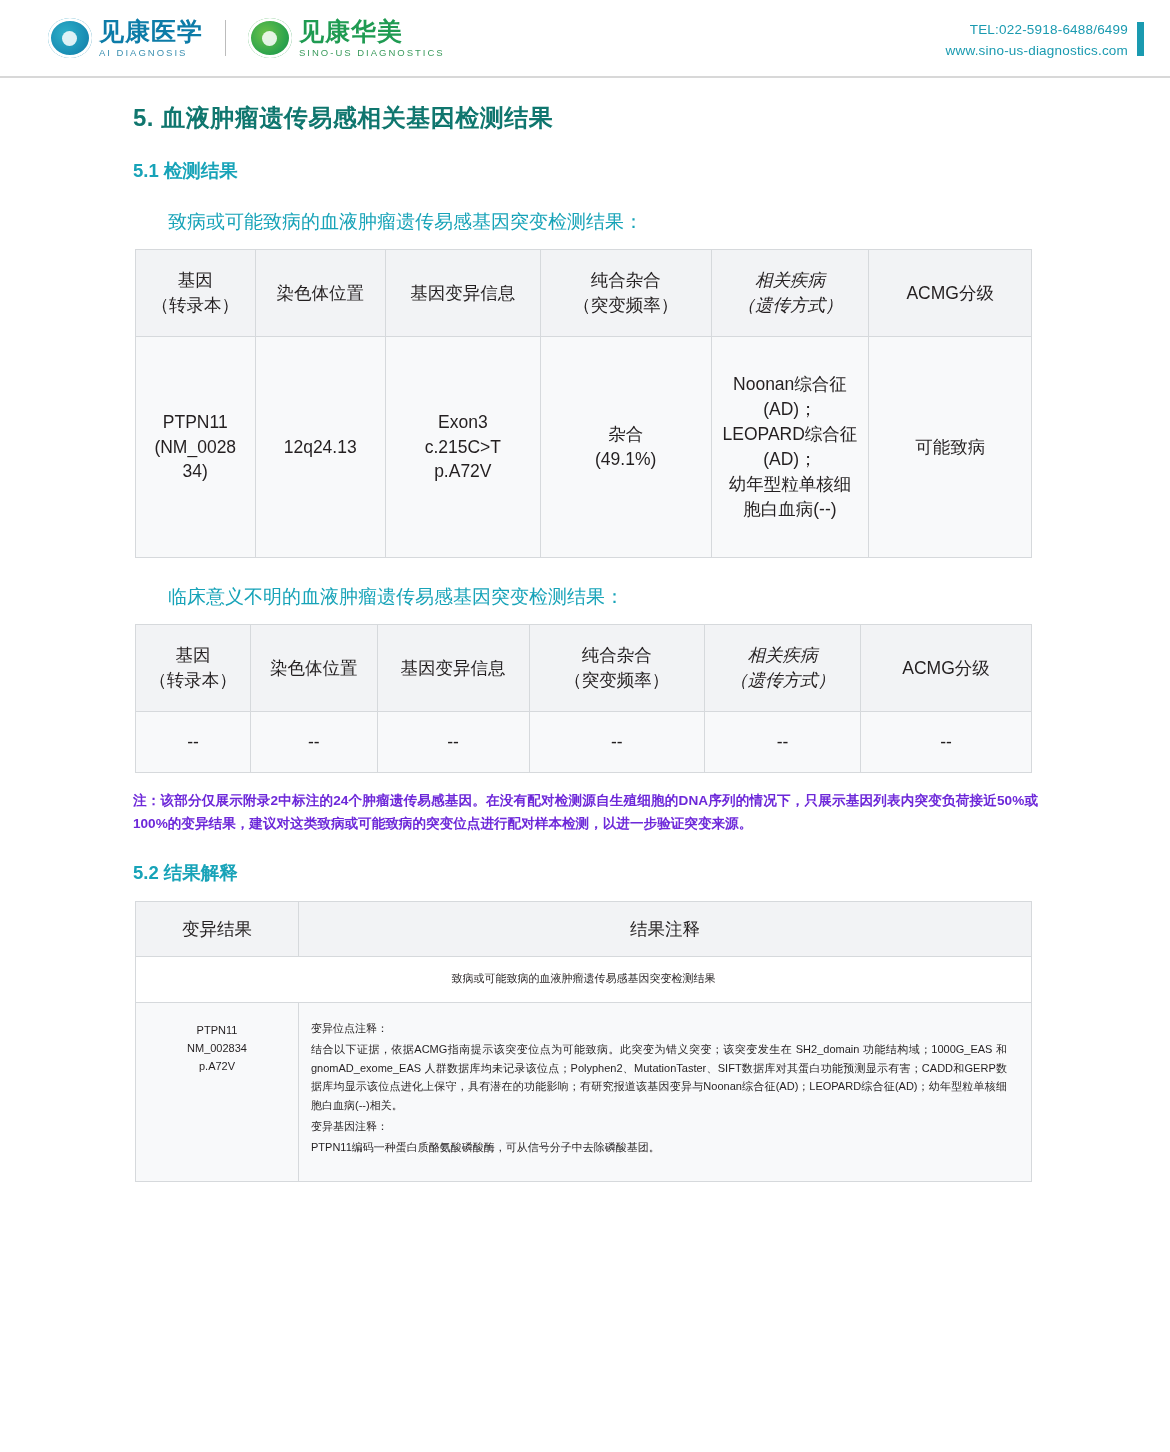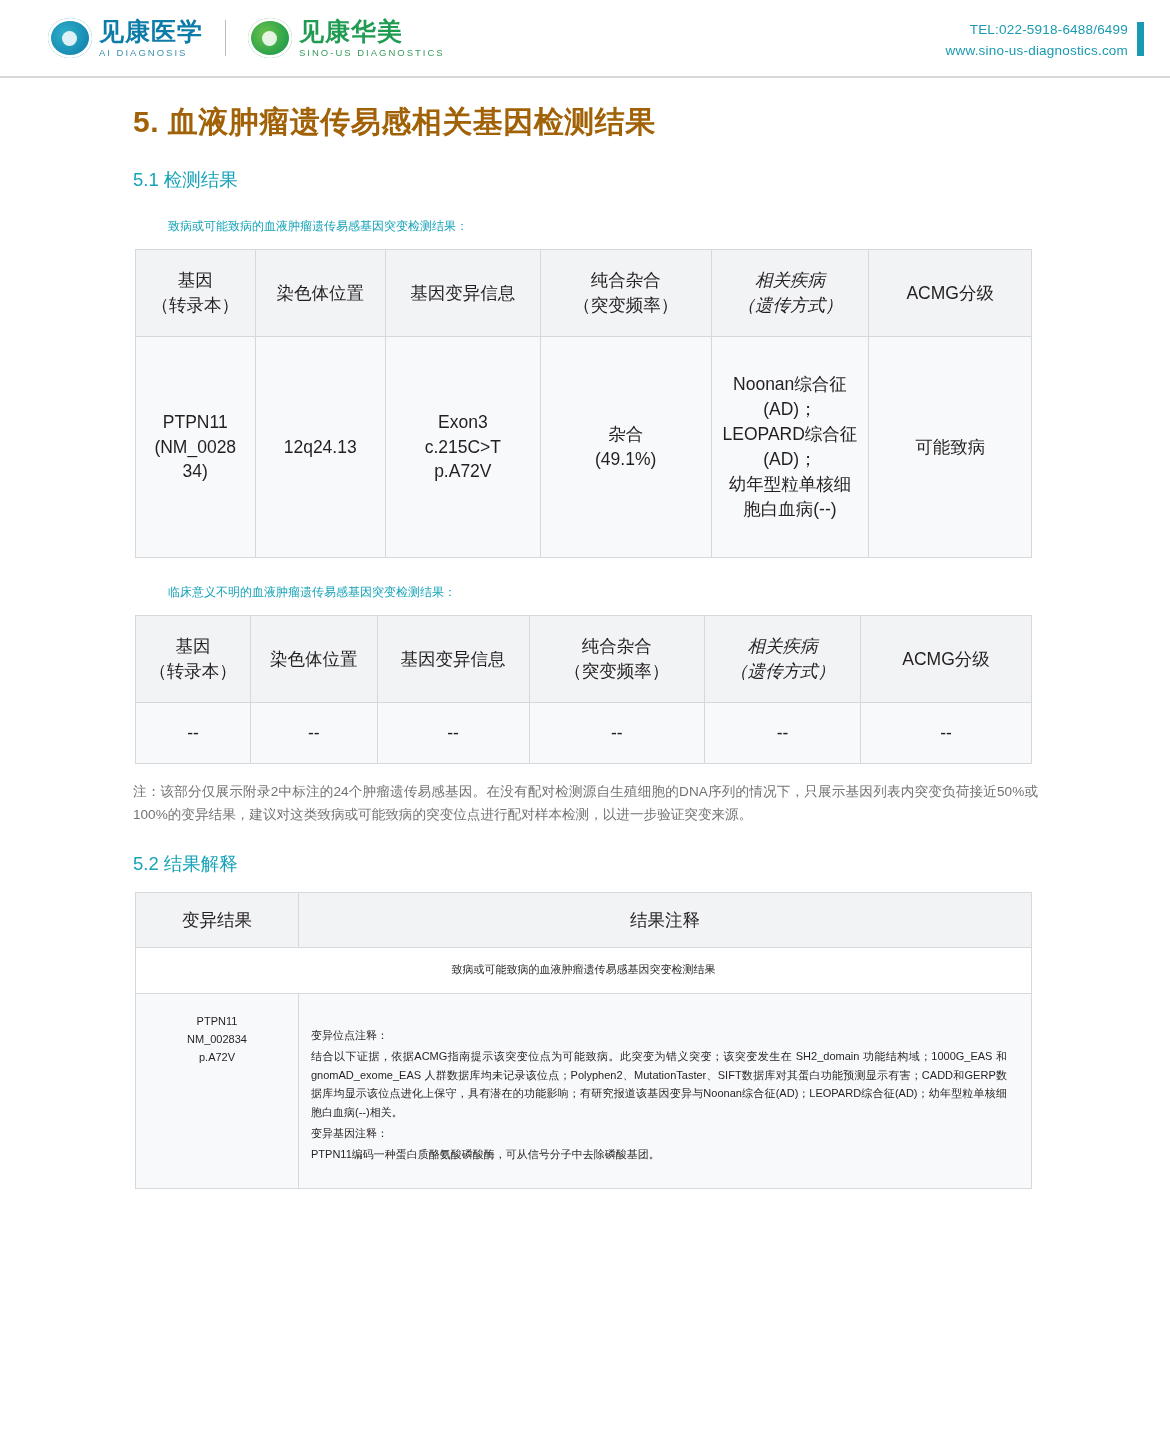--- a/index.html
+++ b/index.html
@@ -116,34 +116,34 @@
 
   
   .content {
     position: absolute;
     left: 0;
     top: 58px;
     width: 1170px;
   }
   h1.section-title {
     margin: 20px 0 0 133px;
-    font-size: 30px;
+    font-size: 24px;
     font-weight: bold;
-    color: #a16207;
+    color: #0f766e;
     letter-spacing: .5px;
   }
   h2.sub-title {
     margin: 24px 0 0 133px;
     font-size: 18.5px;
-    font-weight: normal;
+    font-weight: bold;
     color: #17a3b8;
   }
   .table-caption {
     margin: 26px 0 0 168px;
-    font-size: 12px;
+    font-size: 19px;
     color: #17a3b8;
   }
 
   table.result {
     border-collapse: collapse;
     margin: 14px 0 0 135px;
     width: 897px;
     background: #ffffff;
   }
   table.result th,
@@ -172,22 +172,23 @@
   .col-acmg    { width: 180px; }
 
   .t1 td { height: 208px; }
   .t2 td { height: 48px; }
 
   .note {
     margin: 16px 0 0 133px;
     width: 905px;
     font-size: 13.6px;
     line-height: 1.72;
-    color: #737373;
+    color: #6d28d9;
     text-align: justify;
+    font-weight: bold;
   }
 
   
   table.interp {
     border-collapse: collapse;
     margin: 16px 0 0 135px;
     width: 897px;
   }
   table.interp th {
     background: #f2f3f5;
@@ -214,21 +215,21 @@
     padding: 14px 0 16px 0;
     font-size: 17.5px;
   }
   .gene-cell {
     text-align: center;
     padding: 18px 6px;
     line-height: 1.65;
     font-size: 17.5px;
   }
   .desc-cell {
-    padding: 32px 24px 22px 12px;
+    padding: 16px 24px 22px 12px;
     line-height: 1.72;
     text-align: justify;
     text-justify: inter-ideograph;
     font-size: 17.5px;
   }
   .desc-cell p { margin: 0 0 2px 0; }
 
   
   .footer {
     position: absolute;

